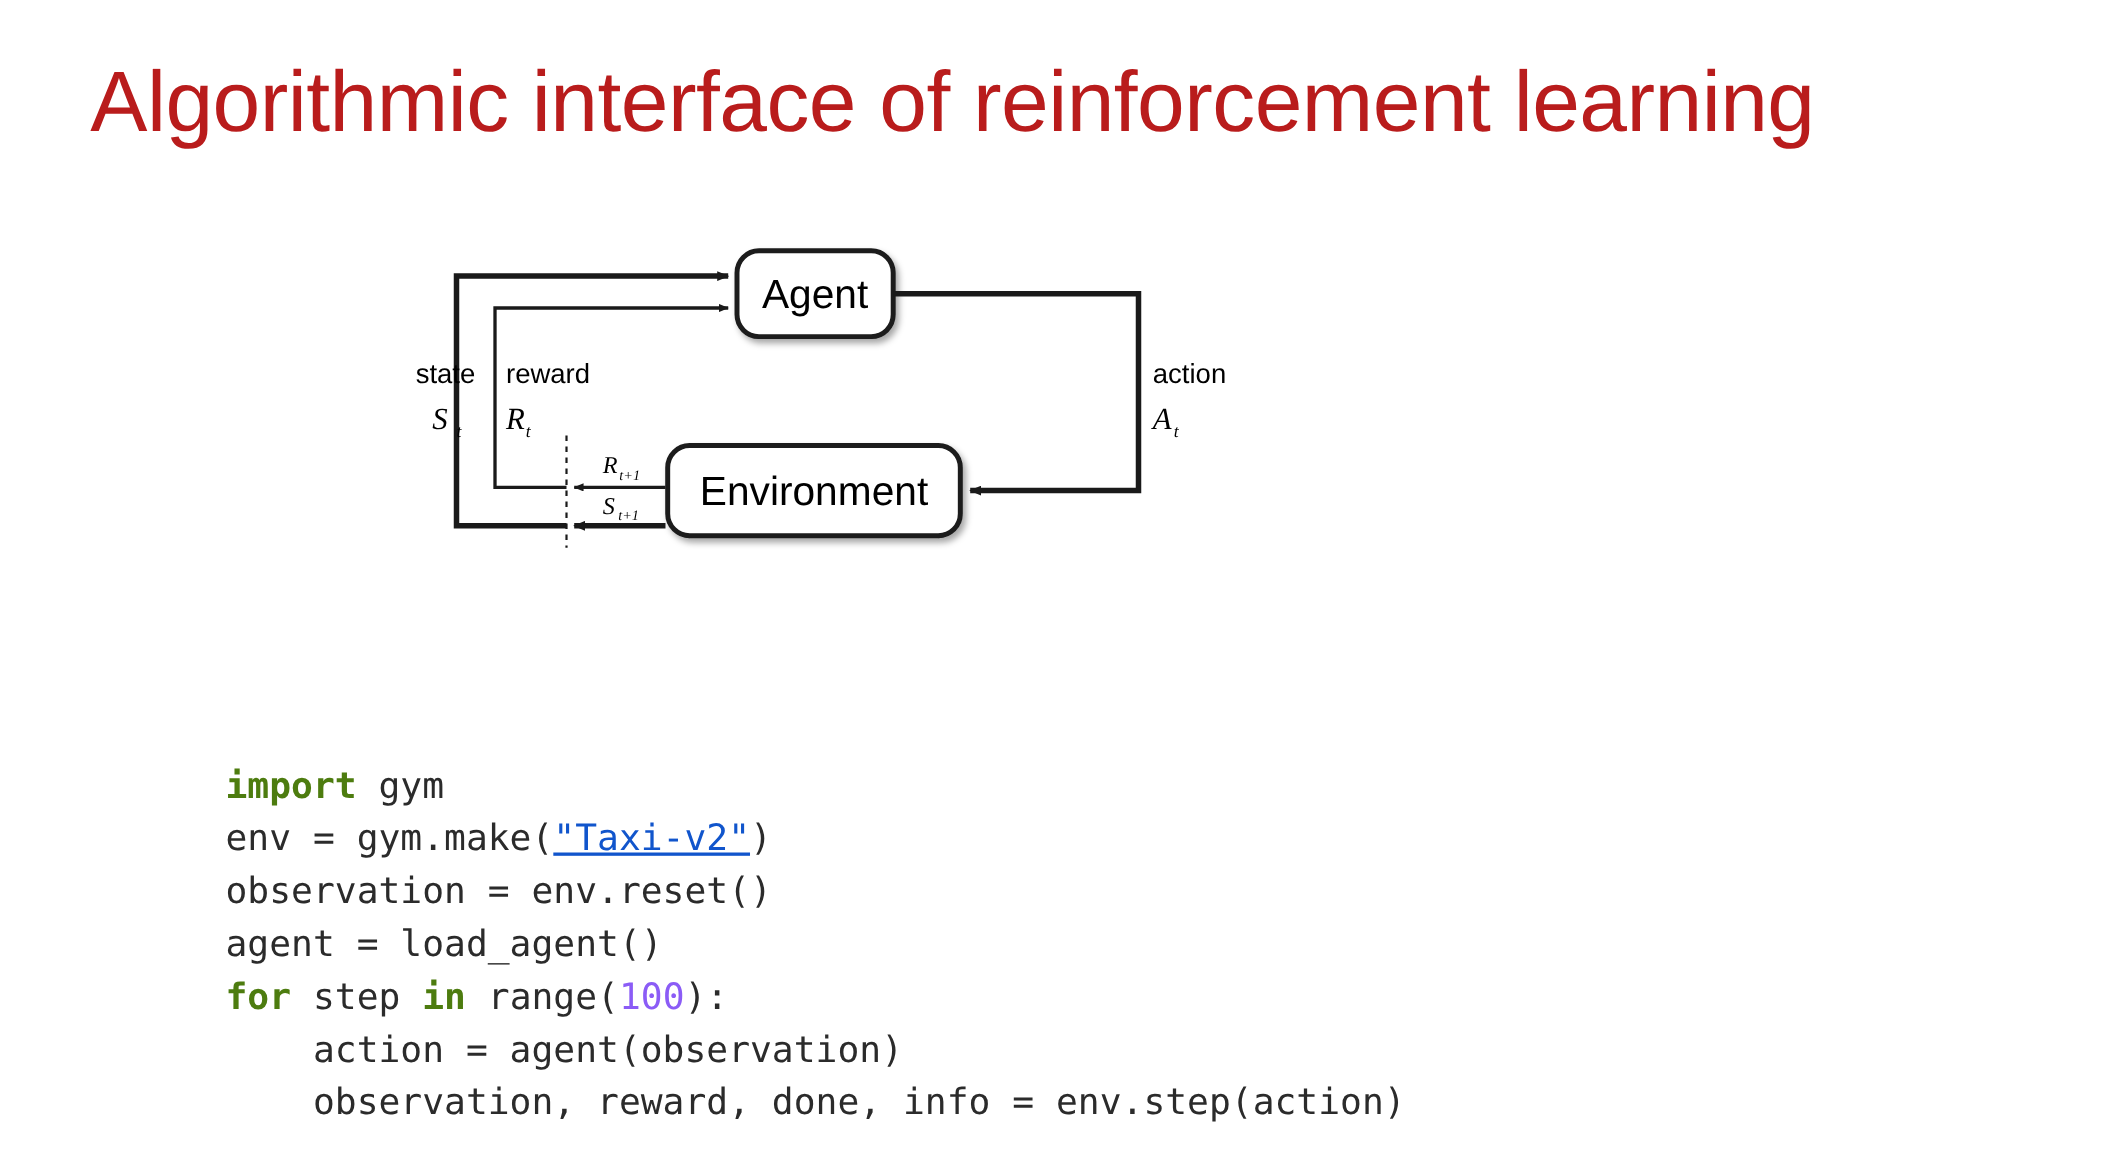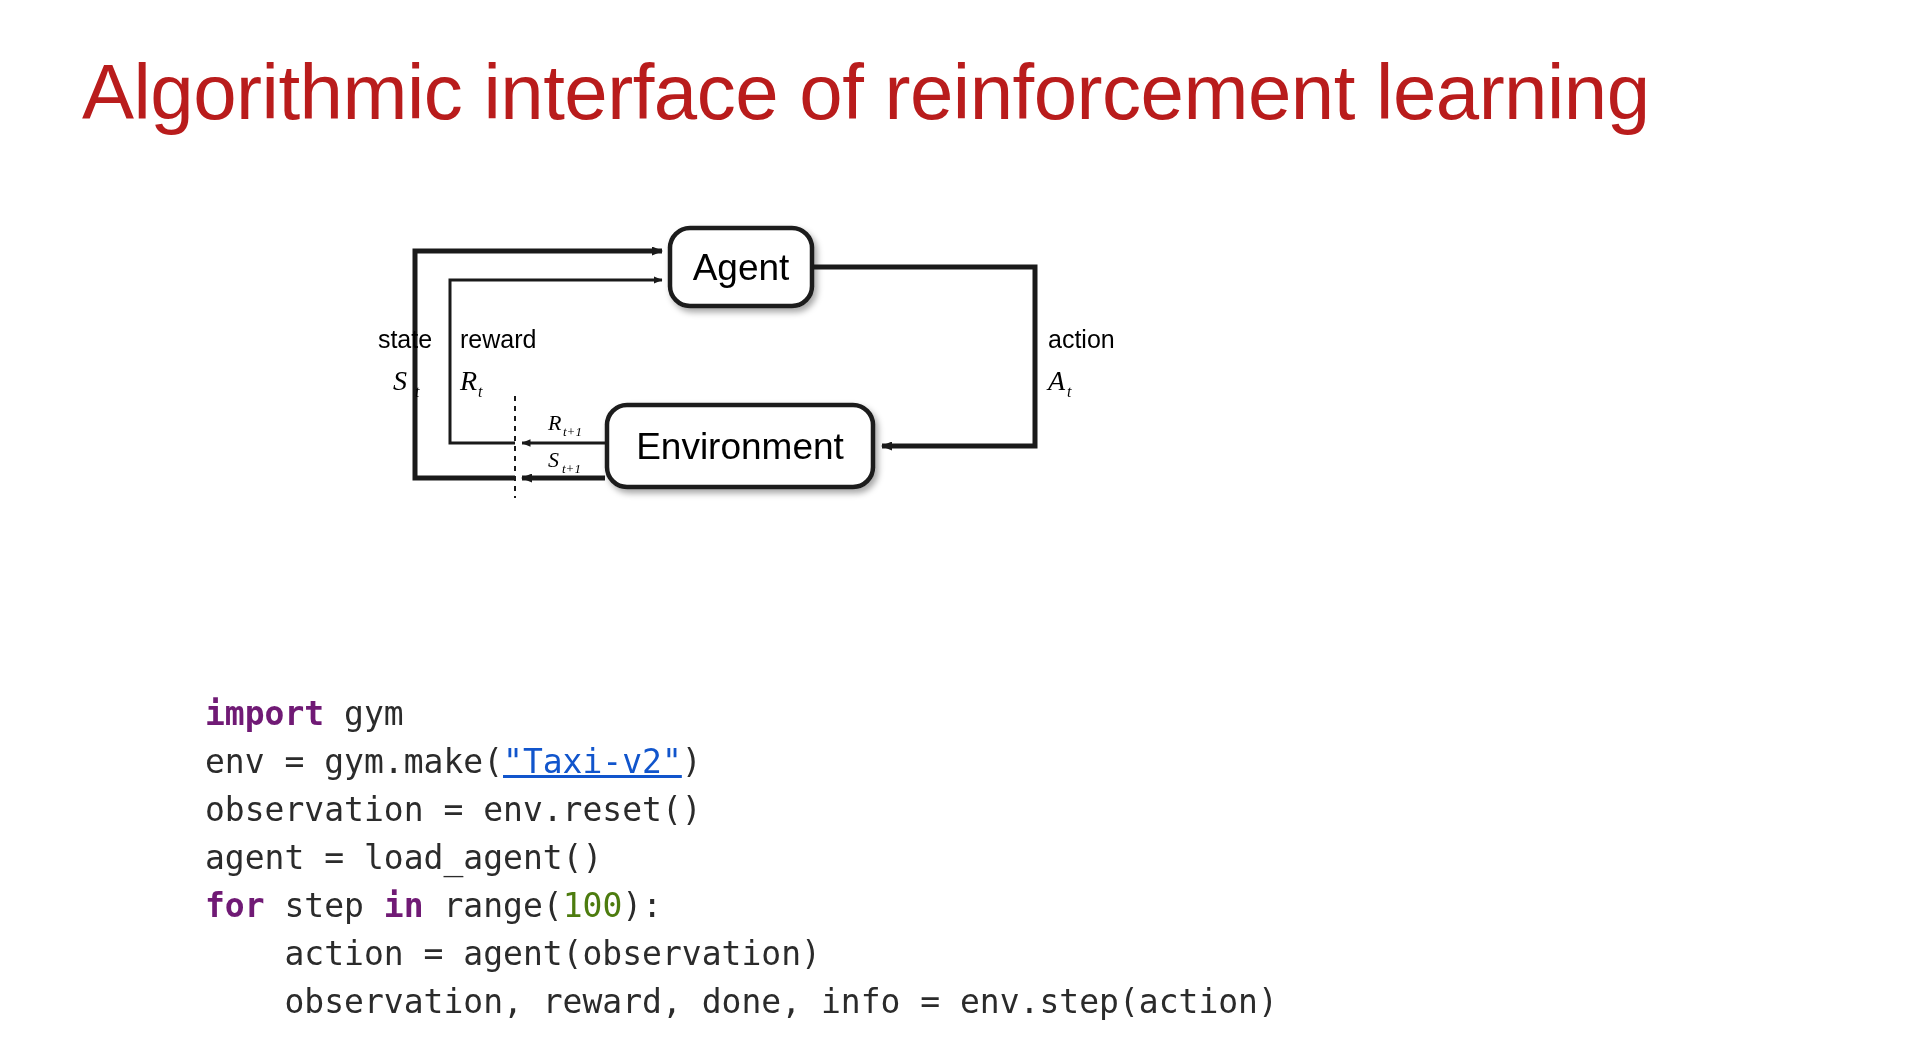--- a/index.html
+++ b/index.html
@@ -85,22 +85,22 @@
     position: absolute;
     left: 205px;
     top: 690px;
     font-family: "DejaVu Sans Mono", "Liberation Mono", monospace;
     font-size: 33px;
     line-height: 48px;
     color: #2b2b2b;
     white-space: pre;
   }
   .code-line { white-space: pre; }
-  .tok-kw  { font-weight: bold; color: #701a75; }
-  .tok-num { color: #4d7c0f; }
+  .tok-kw  { font-weight: bold; color: #4d7c0f; }
+  .tok-num { color: #8b5cf6; }
   .tok-link {
     color: #1155cc;
     text-decoration: underline;
     cursor: pointer;
   }
 </style>
 </head>
 <body>
 
 <div class="slide-title">Algorithmic interface of reinforcement learning</div>

